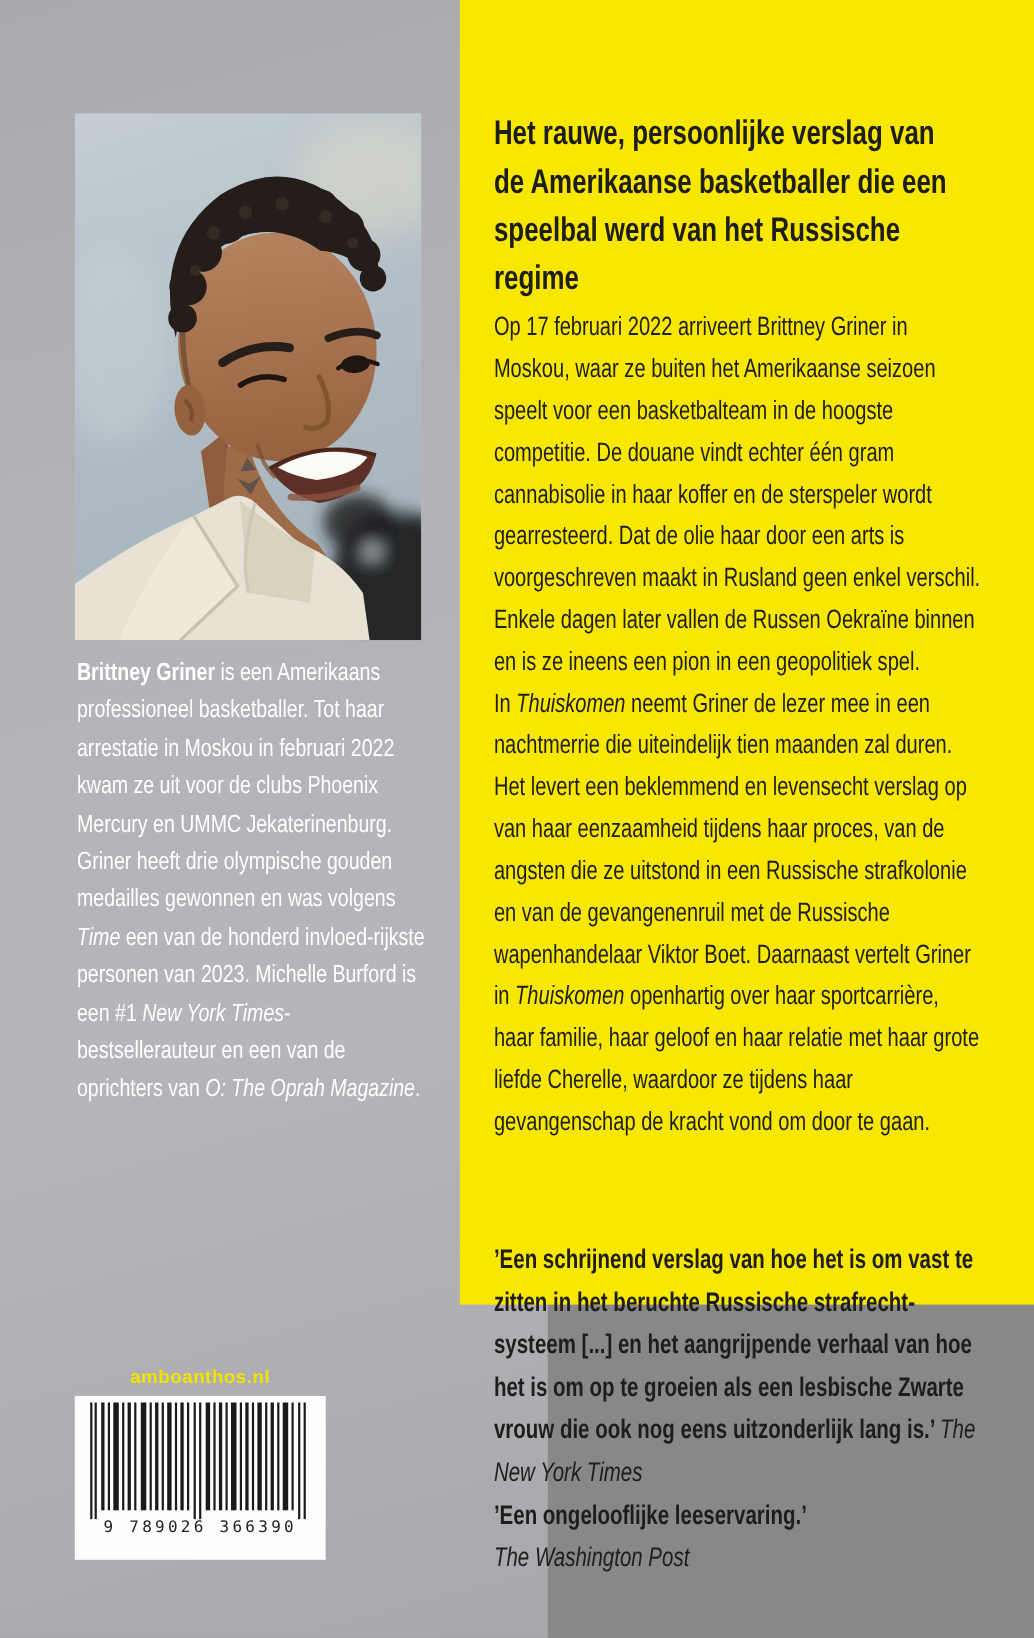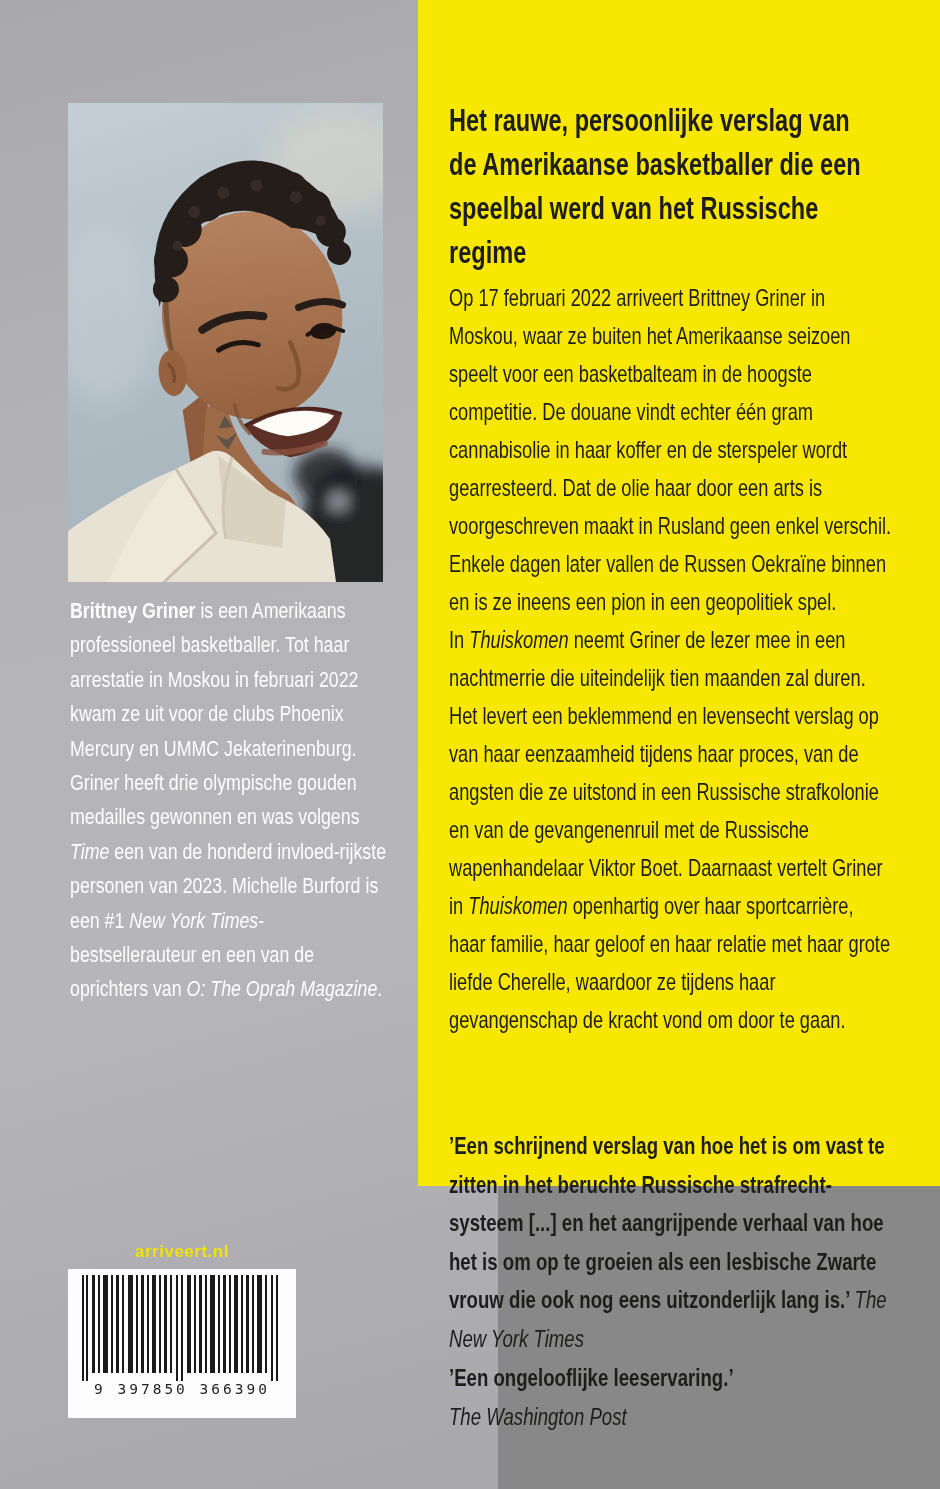--- a/index.html
+++ b/index.html
@@ -170,21 +170,21 @@
         <path d="M0,479 L0,428 Q55,388 108,366 L140,350 Q152,344 164,354 L205,392 Q238,402 262,436 L268,479 Z" fill="#e8e2d4"></path>
         <path d="M150,352 Q188,382 218,397 L214,445 L158,436 Z" fill="#d9d2bf"></path>
         <path d="M108,366 L148,430 L96,479 L40,479 Q70,410 108,366 Z" fill="#efe9dc"></path>
         <path d="M108,366 L148,430 L96,479" stroke="#c9c1ad" stroke-width="3" fill="none"></path>
         <path d="M164,354 Q150,400 158,436" stroke="#cfc7b4" stroke-width="3" fill="none"></path>
       </svg>
     </div>
 
     <p class="bio"><span class="b">Brittney Griner</span><span> is een Amerikaans professioneel basketballer. Tot haar arrestatie in Moskou in februari 2022 kwam ze uit voor de clubs Phoenix Mercury en UMMC Jekaterinenburg. Griner heeft drie olympische gouden medailles gewonnen en was volgens </span><span class="i">Time</span><span> een van de honderd invloed-rijkste personen van 2023. Michelle Burford is een #1 </span><span class="i">New York Times</span><span>-bestsellerauteur en een van de oprichters van </span><span class="i">O: The Oprah Magazine</span><span>.</span></p>
 
-    <div class="site">arriveert.nl</div>
+    <div class="site">amboanthos.nl</div>
 
     <div class="barcode-box">
       <svg viewBox="0 0 228 118">
         <rect x="0" y="0" width="228" height="118" fill="#fdfdfd"></rect>
         <g fill="#1a1a1a">
           <rect x="14" y="6" width="2" height="106"></rect>
             <rect x="18" y="6" width="2" height="106"></rect>
           <rect x="24" y="6" width="3" height="98"></rect>
             <rect x="30" y="6" width="2" height="98"></rect>
           <rect x="35" y="6" width="5" height="98"></rect>
@@ -212,21 +212,21 @@
           <rect x="166" y="6" width="4" height="98"></rect>
             <rect x="173" y="6" width="2" height="98"></rect>
           <rect x="178" y="6" width="3" height="98"></rect>
             <rect x="184" y="6" width="2" height="98"></rect>
           <rect x="189" y="6" width="5" height="98"></rect>
             <rect x="197" y="6" width="2" height="98"></rect>
           <rect x="203" y="6" width="2" height="106"></rect>
             <rect x="208" y="6" width="2" height="106"></rect>
         </g>
       </svg>
-      <div class="isbn">9 397850 366390</div>
+      <div class="isbn">9 789026 366390</div>
     </div>
   </div>
 
   <div class="right-panel">
 
     <h1 class="headline cond">Het rauwe, persoonlijke verslag van
 de Amerikaanse basketballer die een
 speelbal werd van het Russische
 regime</h1>
 

